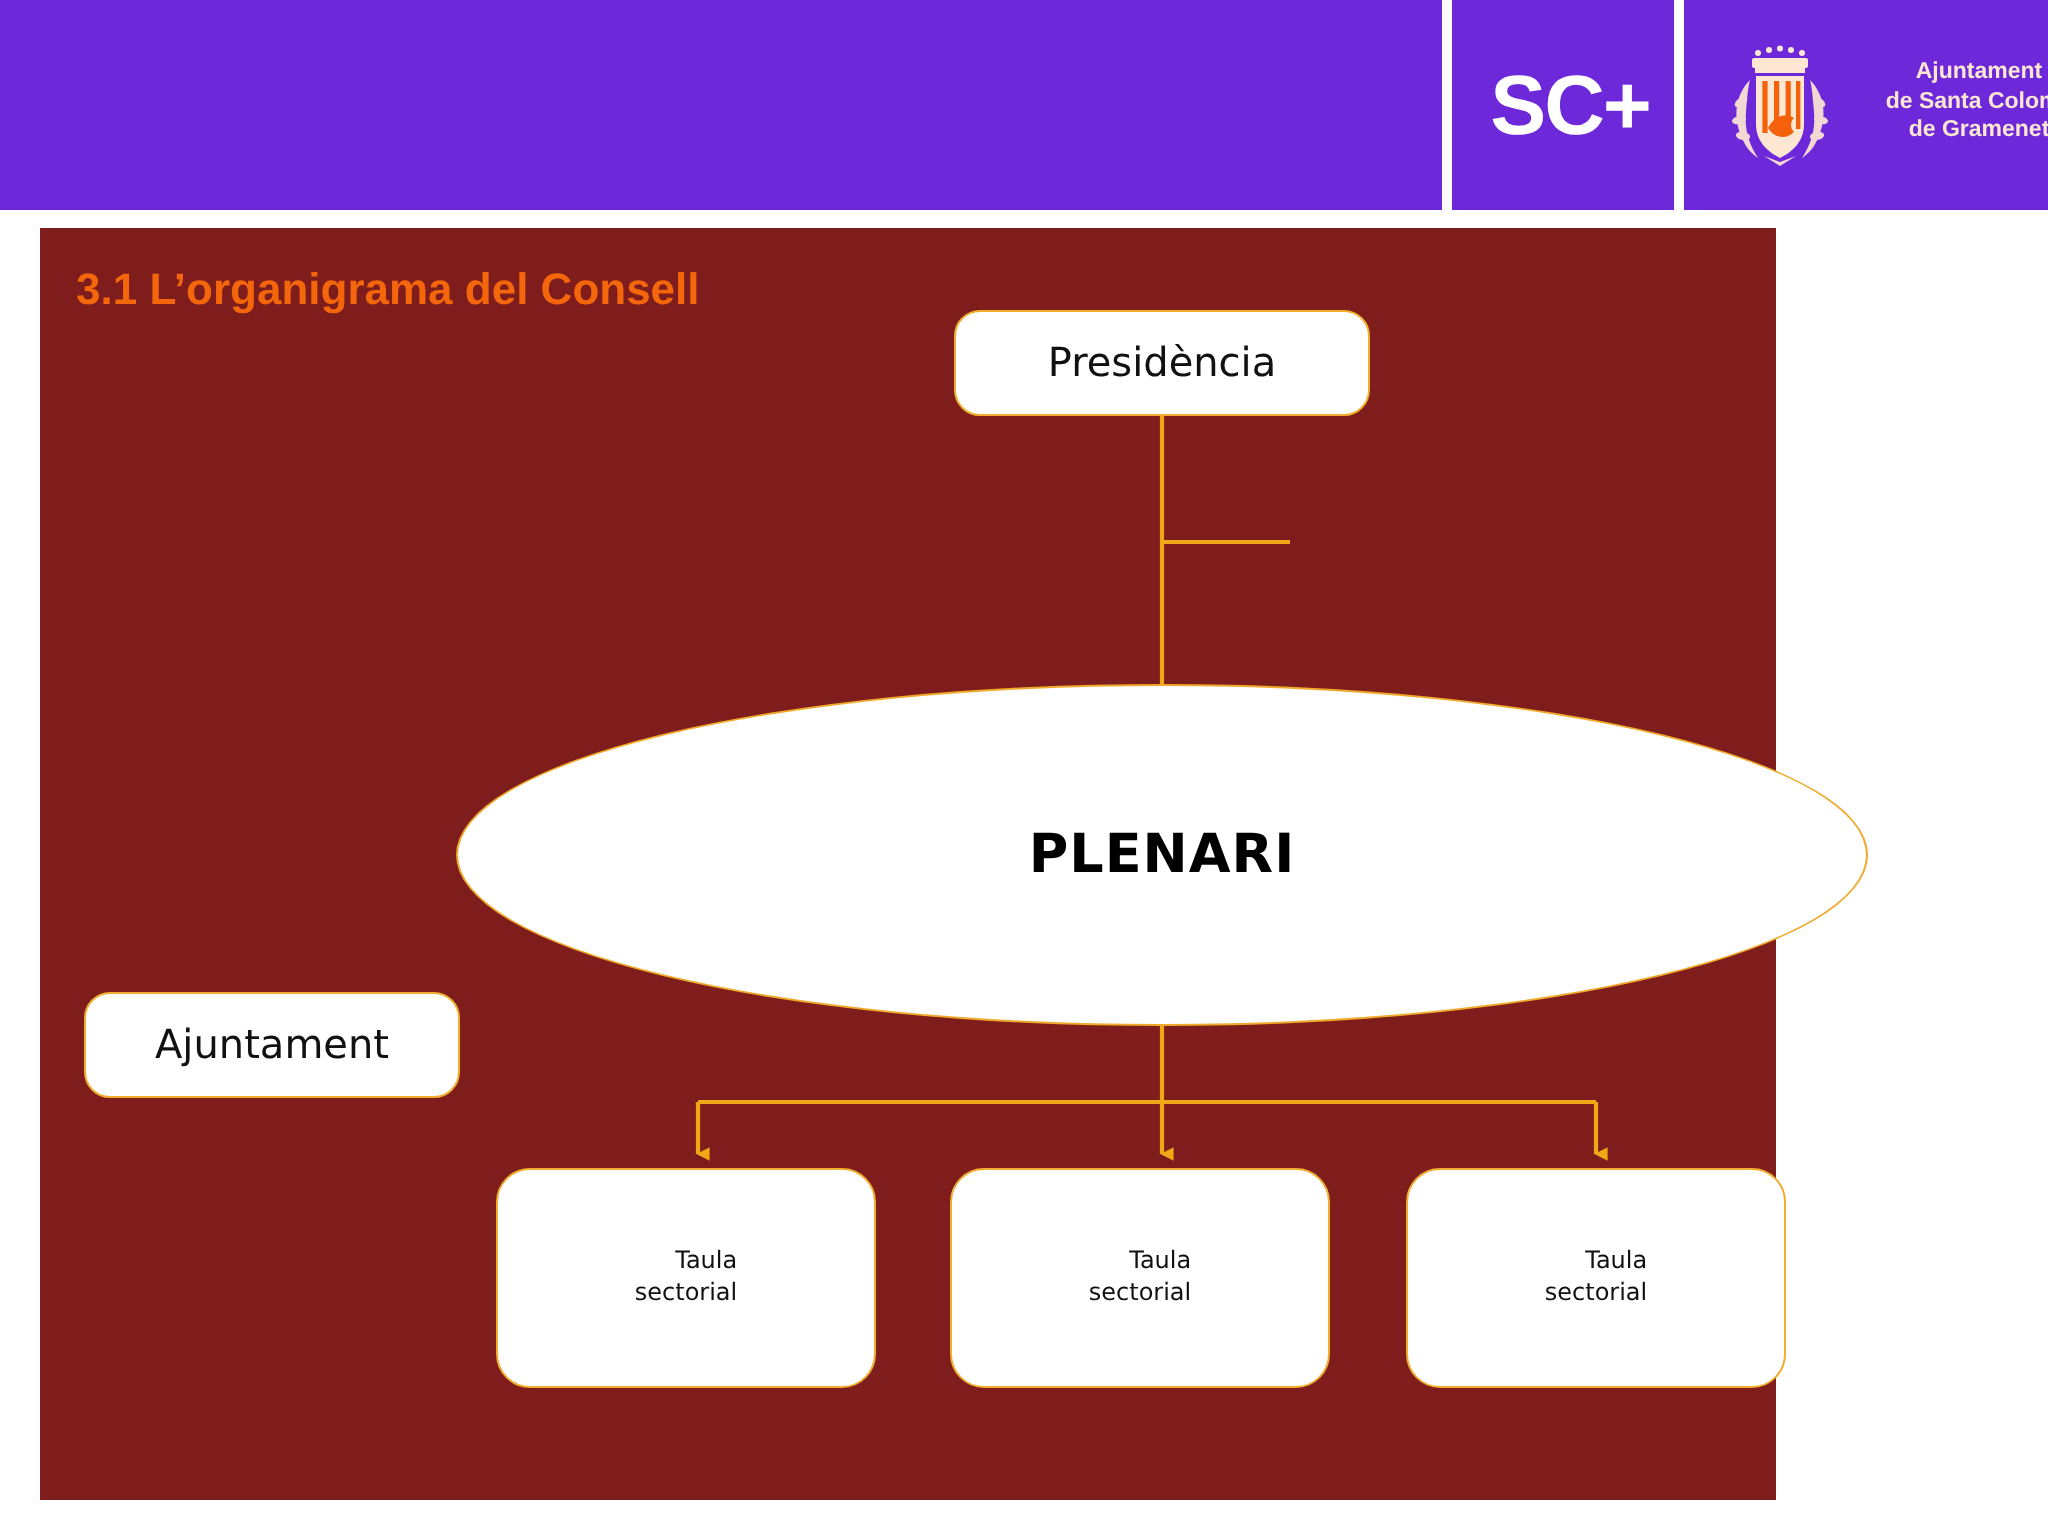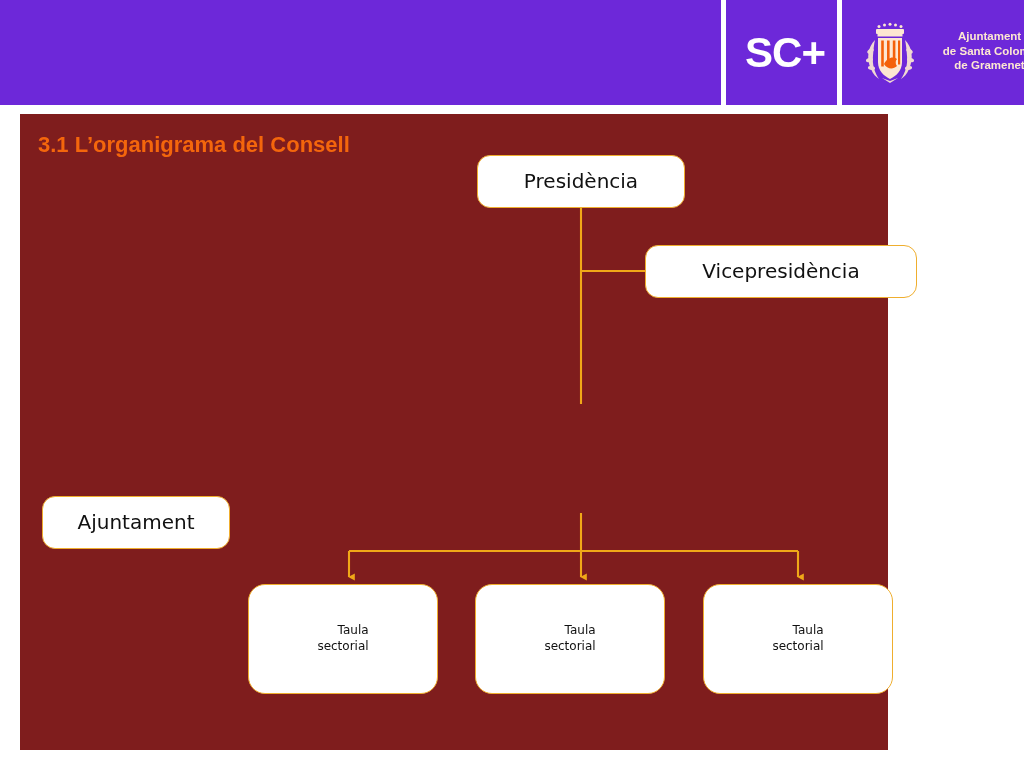--- a/index.html
+++ b/index.html
@@ -230,22 +230,22 @@
       <path d="M329,437 L778,437"></path>
 
       <path d="M329,437 L329,463" marker-end="url(#arrowhead)"></path>
       <path d="M561,437 L561,463" marker-end="url(#arrowhead)"></path>
       <path d="M778,437 L778,463" marker-end="url(#arrowhead)"></path>
     </g>
   </svg>
 
   <div class="node-box" id="node-presidencia">Presidència</div>
 
-  <div class="node-box" id="node-vicepresidencia">Vicepresidència</div>
-
+
+  <div id="node-plenari">PLENARI</div>
 
   <div class="node-box" id="node-secretaria">Ajuntament</div>
 
   <div class="node-box taula-box" id="node-taula-1">Taula
 sectorial</div>
 
   <div class="node-box taula-box" id="node-taula-2">Taula
 sectorial</div>
 
   <div class="node-box taula-box" id="node-taula-3">Taula

